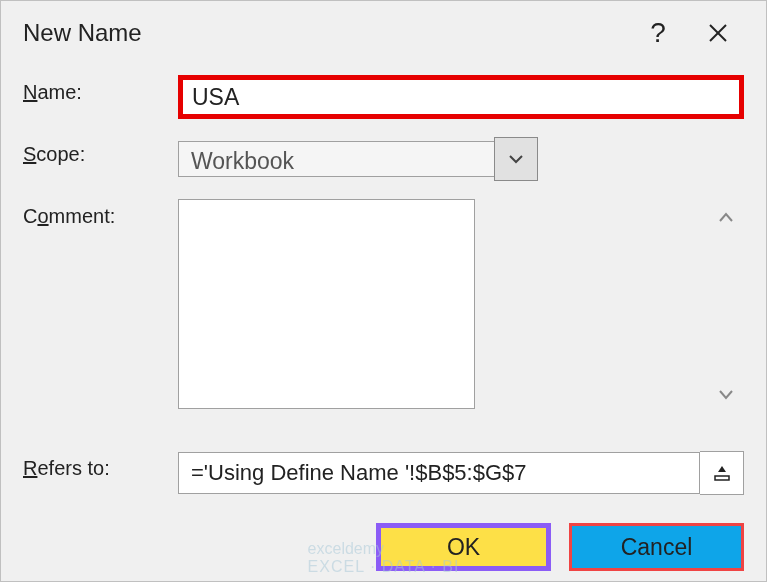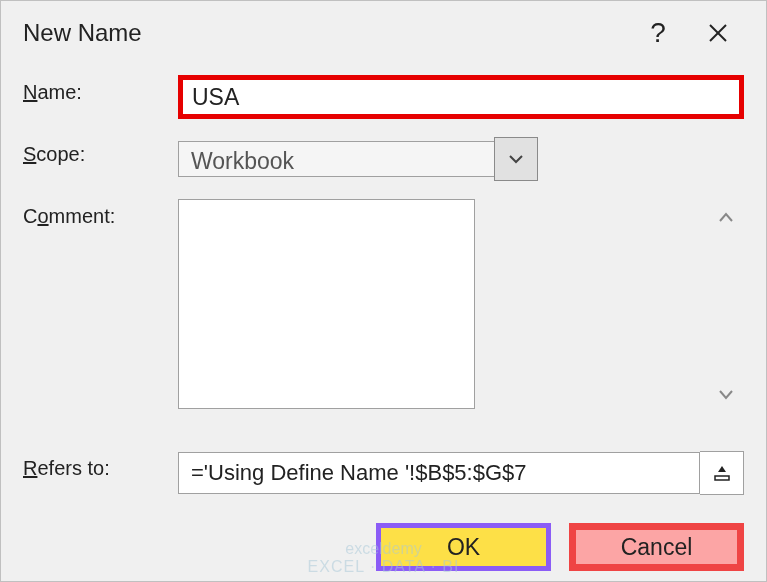--- a/index.html
+++ b/index.html
@@ -177,43 +177,43 @@
     }
     .button-row {
       display: flex;
       justify-content: flex-end;
       gap: 18px;
       padding: 10px 22px 18px 22px;
     }
     .btn {
       width: 175px;
       height: 48px;
-      border: 7px solid #ef4444;
-      background: #fca5a5;
+      border: 3px solid #ef4444;
+      background: #0ea5e9;
       font-size: 23px;
       color: #222;
       font-family: inherit;
       display: flex;
       align-items: center;
       justify-content: center;
     }
     .btn-ok {
       border: 5px solid #8b5cf6;
       background: #fde047;
     }
     .watermark {
       position: absolute;
       left: 50%;
       top: 540px;
       transform: translateX(-50%);
       font-size: 16px;
       color: #a8c8d8;
       opacity: 0.5;
       pointer-events: none;
-      text-align: center;
+      text-align: left;
     }
     .watermark small {
       display: block;
       font-size: 16px;
       letter-spacing: 1px;
     }
   </style>
 </head>
 <body>
 

